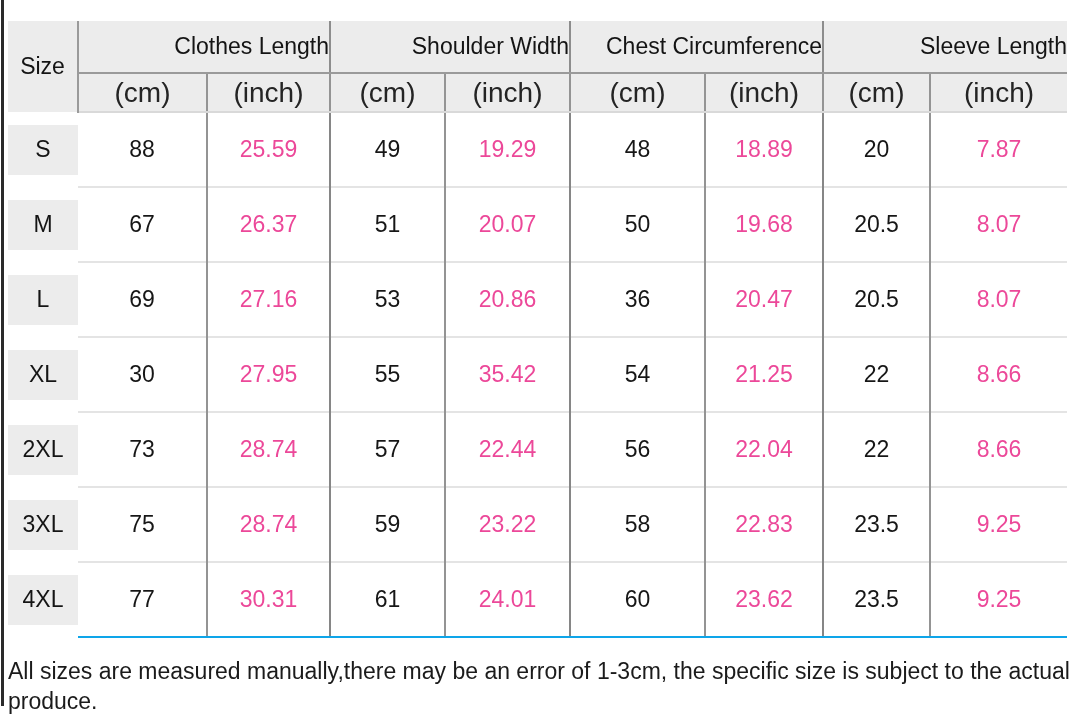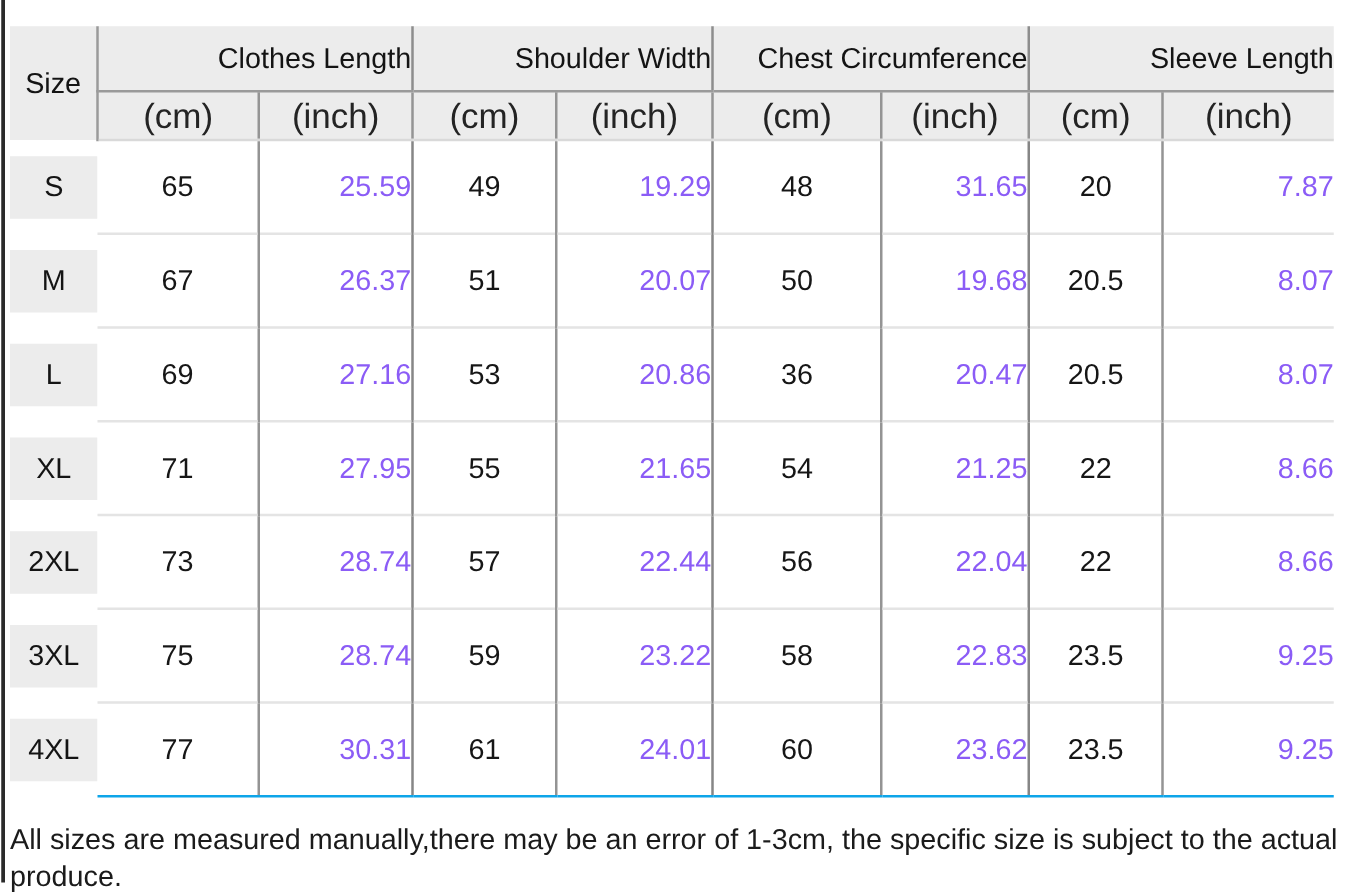--- a/index.html
+++ b/index.html
@@ -66,21 +66,21 @@
     padding: 0;
     border-top: 2px solid #e4e4e4;
     background: #ffffff;
   }
   tbody td:nth-child(n+3) { border-left: 2px solid #949494; }
   tbody td:nth-child(4),
   tbody td:nth-child(6),
   tbody td:nth-child(8) { border-left-color: #868686; }
   tbody tr:last-child td { border-bottom: 2px solid #0ea5e9; }
   td.size-cell { border-top: none !important; border-bottom: none !important; }
-  td.inch-val { color: #8b5cf6; text-align: right; }
+  td.inch-val { color: #ec4899; }
   .size-badge {
     display: flex;
     align-items: center;
     justify-content: center;
     width: 100%;
     height: 50px;
     background: #ececec;
     font-size: 23px;
     color: #141414;
   }
@@ -129,26 +129,26 @@
           <th class="inch-head">(inch)</th>
           <th>(cm)</th>
           <th class="inch-head">(inch)</th>
         </tr>
       </thead>
       <tbody>
         <tr>
           <td class="size-cell">
               <span class="size-badge">S</span>
             </td>
-          <td>65</td>
+          <td>88</td>
           <td class="inch-val">25.59</td>
           <td>49</td>
           <td class="inch-val">19.29</td>
           <td>48</td>
-          <td class="inch-val">31.65</td>
+          <td class="inch-val">18.89</td>
           <td>20</td>
           <td class="inch-val">7.87</td>
         </tr>
         <tr>
           <td class="size-cell">
               <span class="size-badge">M</span>
             </td>
           <td>67</td>
           <td class="inch-val">26.37</td>
           <td>51</td>
@@ -168,24 +168,24 @@
           <td class="inch-val">20.86</td>
           <td>36</td>
           <td class="inch-val">20.47</td>
           <td>20.5</td>
           <td class="inch-val">8.07</td>
         </tr>
         <tr>
           <td class="size-cell">
               <span class="size-badge">XL</span>
             </td>
-          <td>71</td>
+          <td>30</td>
           <td class="inch-val">27.95</td>
           <td>55</td>
-          <td class="inch-val">21.65</td>
+          <td class="inch-val">35.42</td>
           <td>54</td>
           <td class="inch-val">21.25</td>
           <td>22</td>
           <td class="inch-val">8.66</td>
         </tr>
         <tr>
           <td class="size-cell">
               <span class="size-badge">2XL</span>
             </td>
           <td>73</td>

